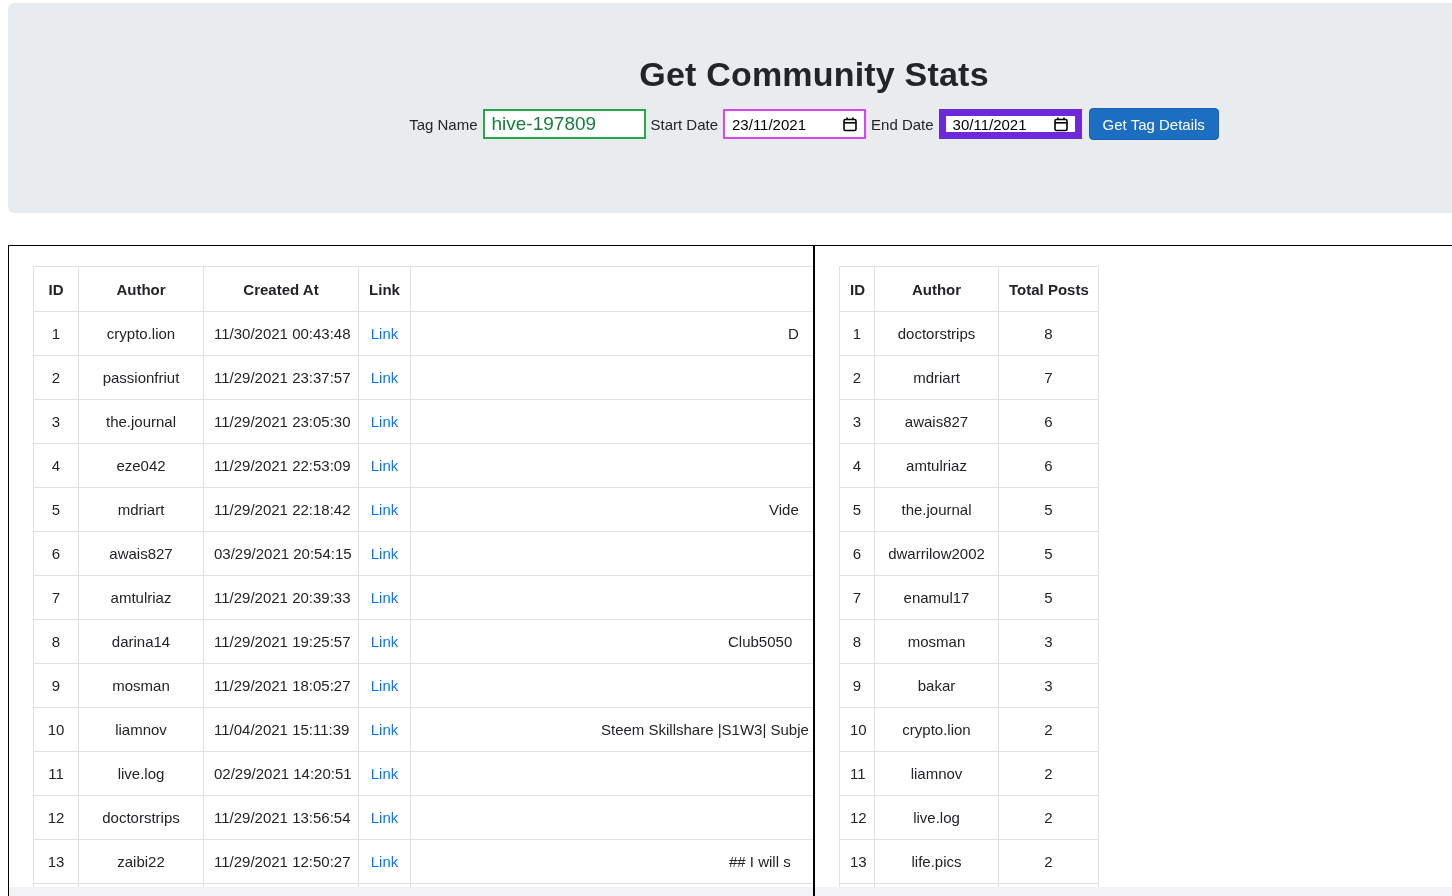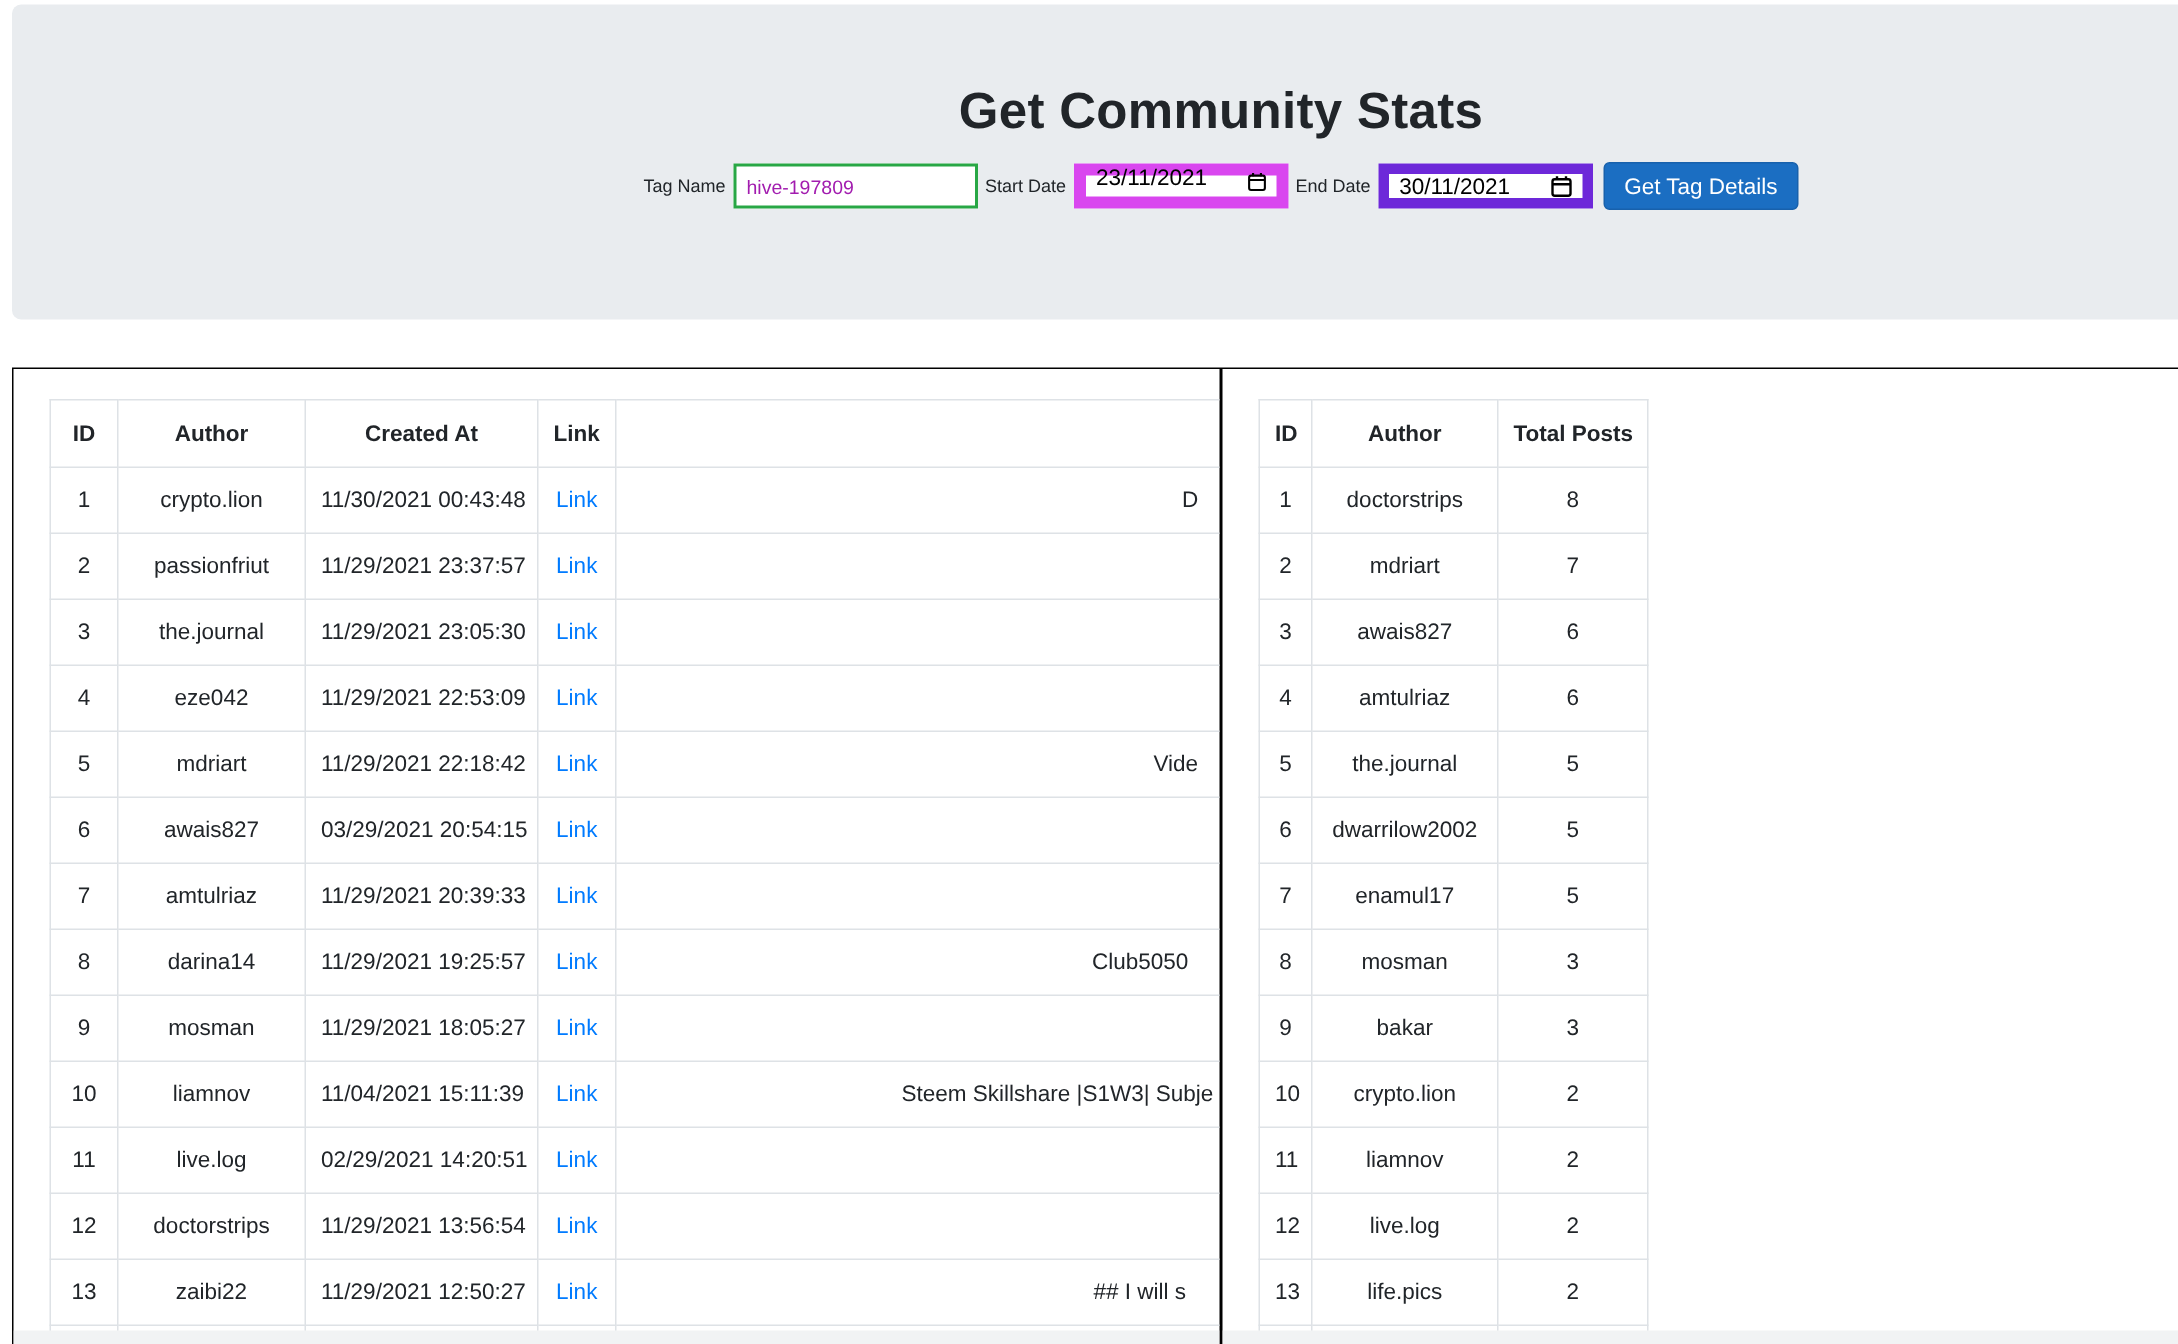--- a/index.html
+++ b/index.html
@@ -28,37 +28,37 @@
     color: #212529;
     letter-spacing: 0.2px;
   }
   .form-row {
     margin-top: 14px;
     display: flex;
     align-items: center;
     justify-content: center;
     gap: 5px;
   }
-  .form-row label { font-size: 12px; color: #212529; white-space: nowrap; }
+  .form-row label { font-size: 15px; color: #212529; white-space: nowrap; }
   .text-input {
     width: 163px; height: 30px;
     border: 2px solid #28a745;
     background: #fff;
     font-family: "Liberation Sans", sans-serif;
-    font-size: 13px;
+    font-size: 19px;
     padding: 2px 7px;
-    color: #a21caf;
+    color: #15803d;
   }
   .date-wrap {
     display: flex; align-items: center;
     width: 143px; height: 30px;
     background: #fff;
     padding: 2px 6px 2px 7px;
   }
-  .date-wrap.valid { border: 8px solid #d946ef; align-items: flex-end; }
+  .date-wrap.valid { border: 2px solid #d946ef; }
   .date-wrap.plain { border: 7px solid #6d28d9; }
   .date-wrap input {
     border: none; outline: none;
     width: 100px; height: 22px;
     font-family: "Liberation Sans", sans-serif;
     font-size: 15px; color: #000;
     background: transparent;
   }
   .cal-icon { margin-left: auto; display: block; }
   .submit-btn {

